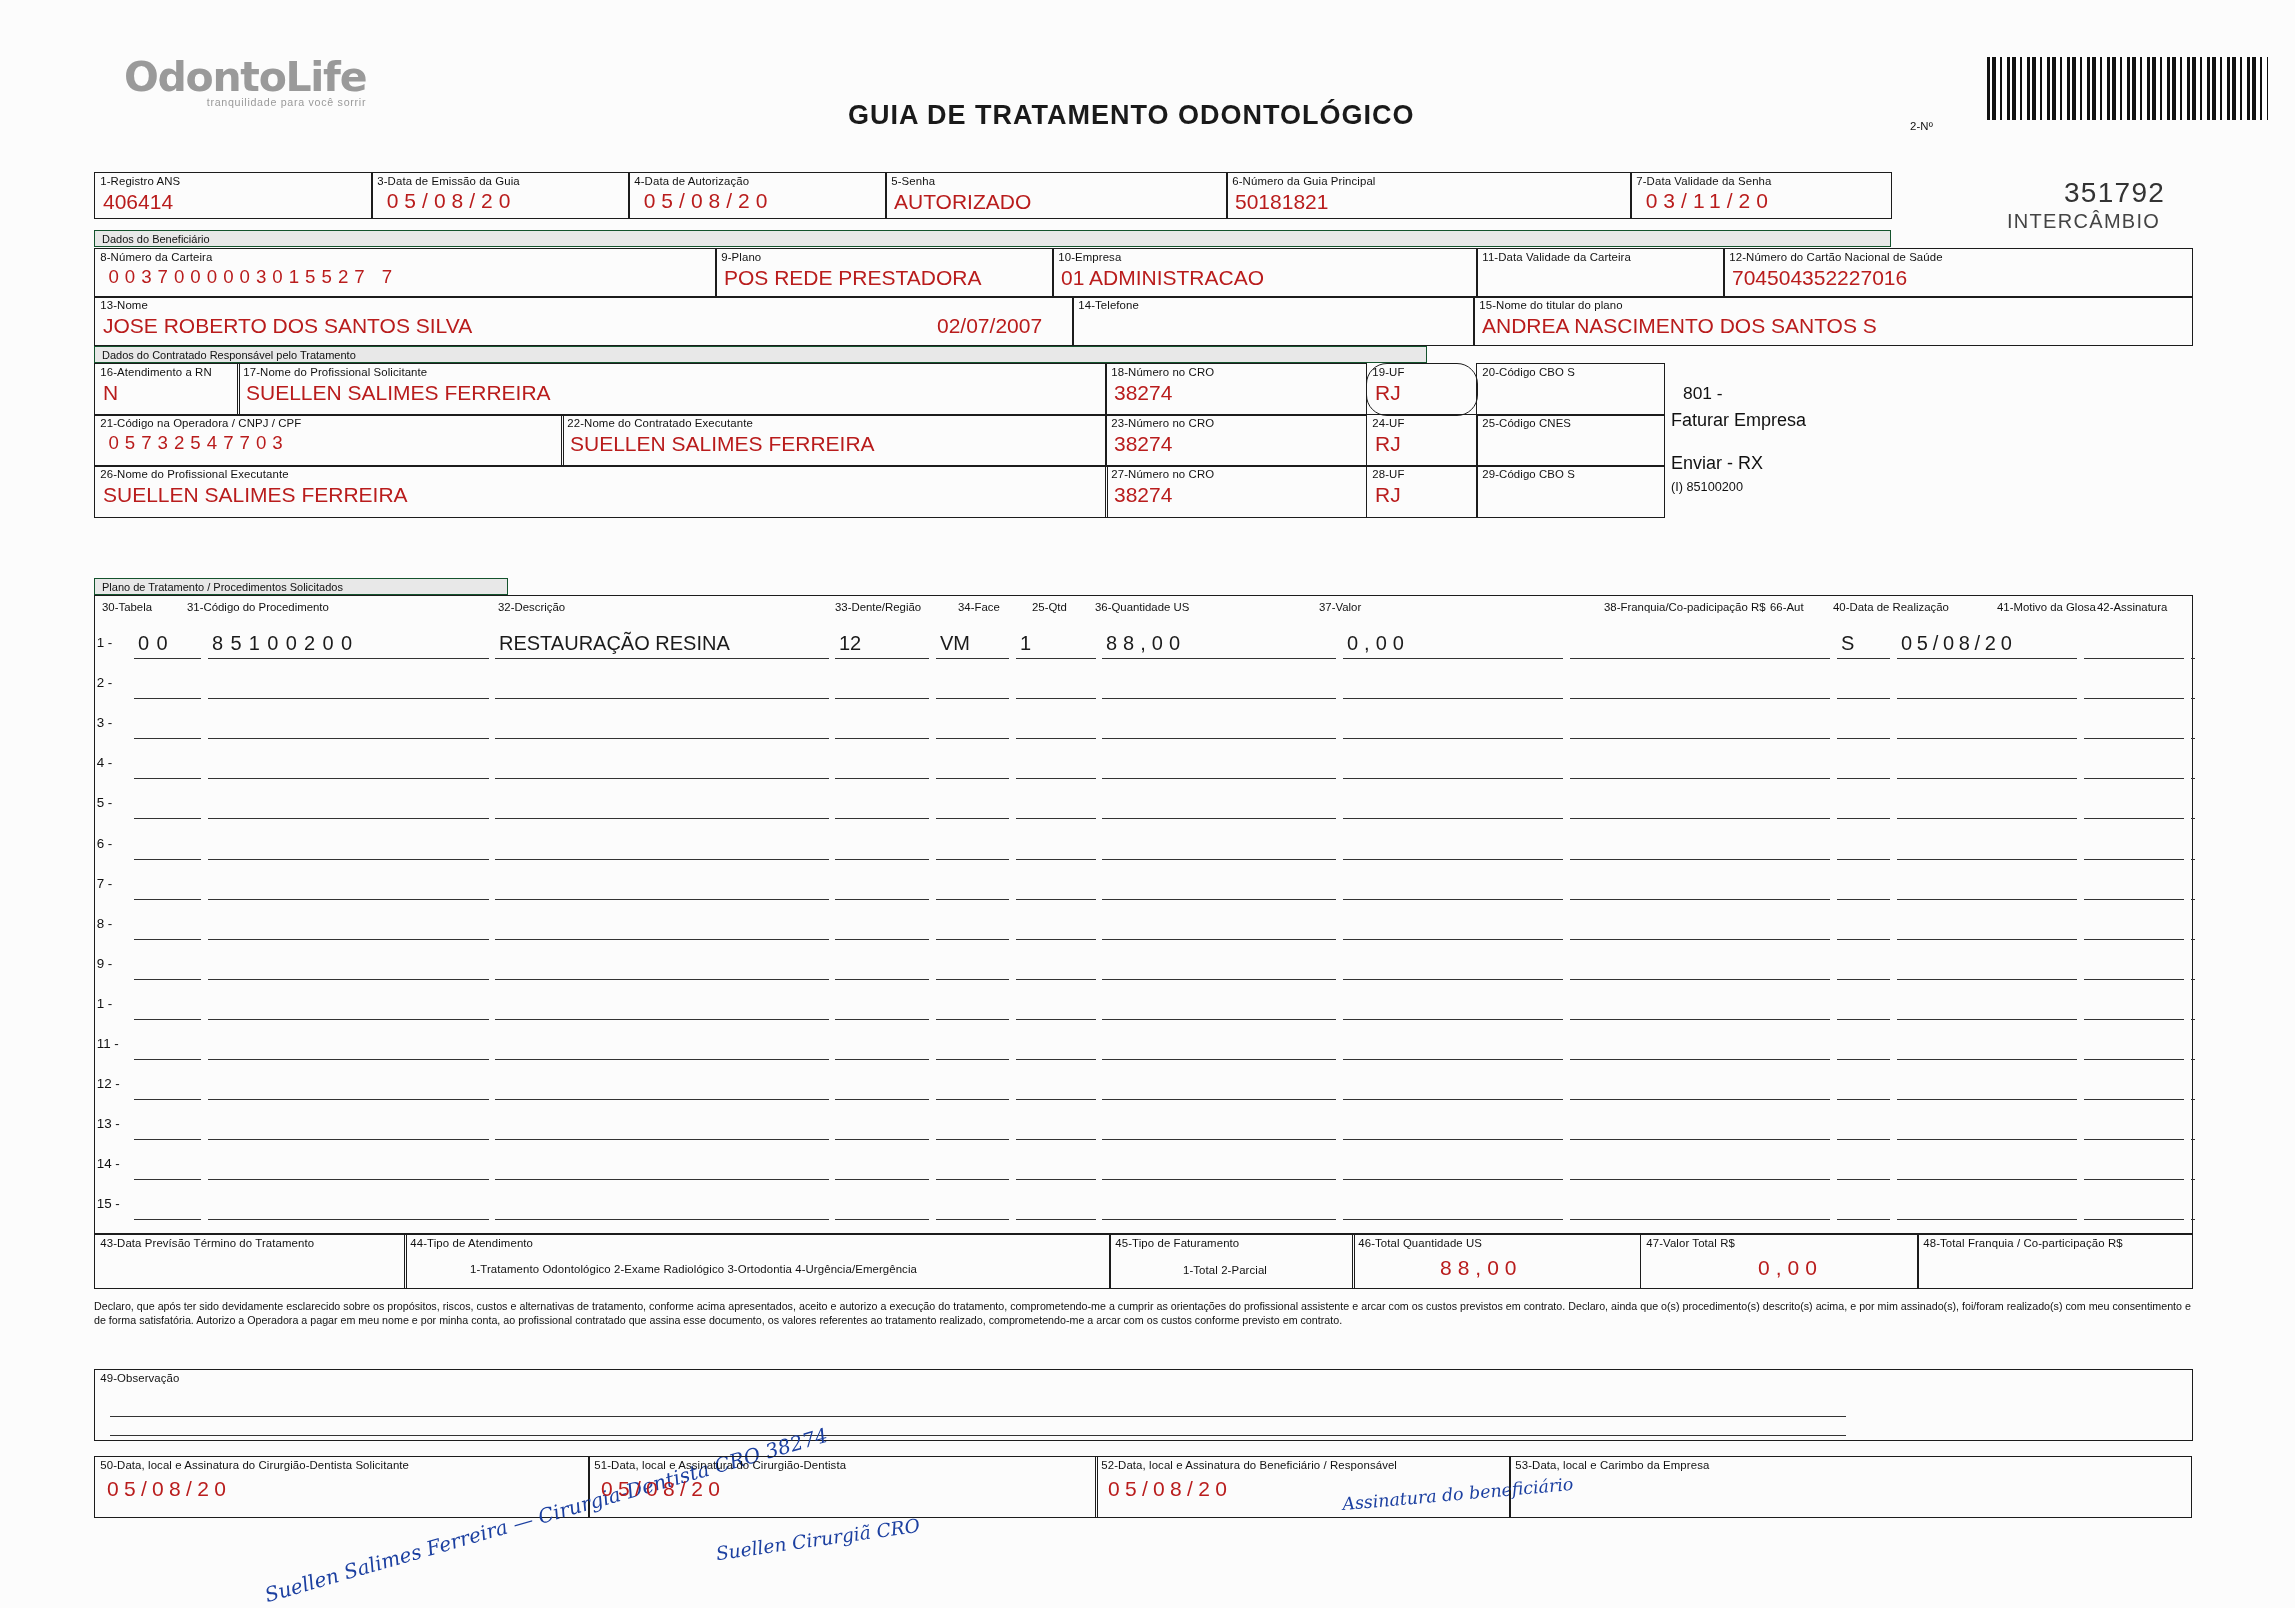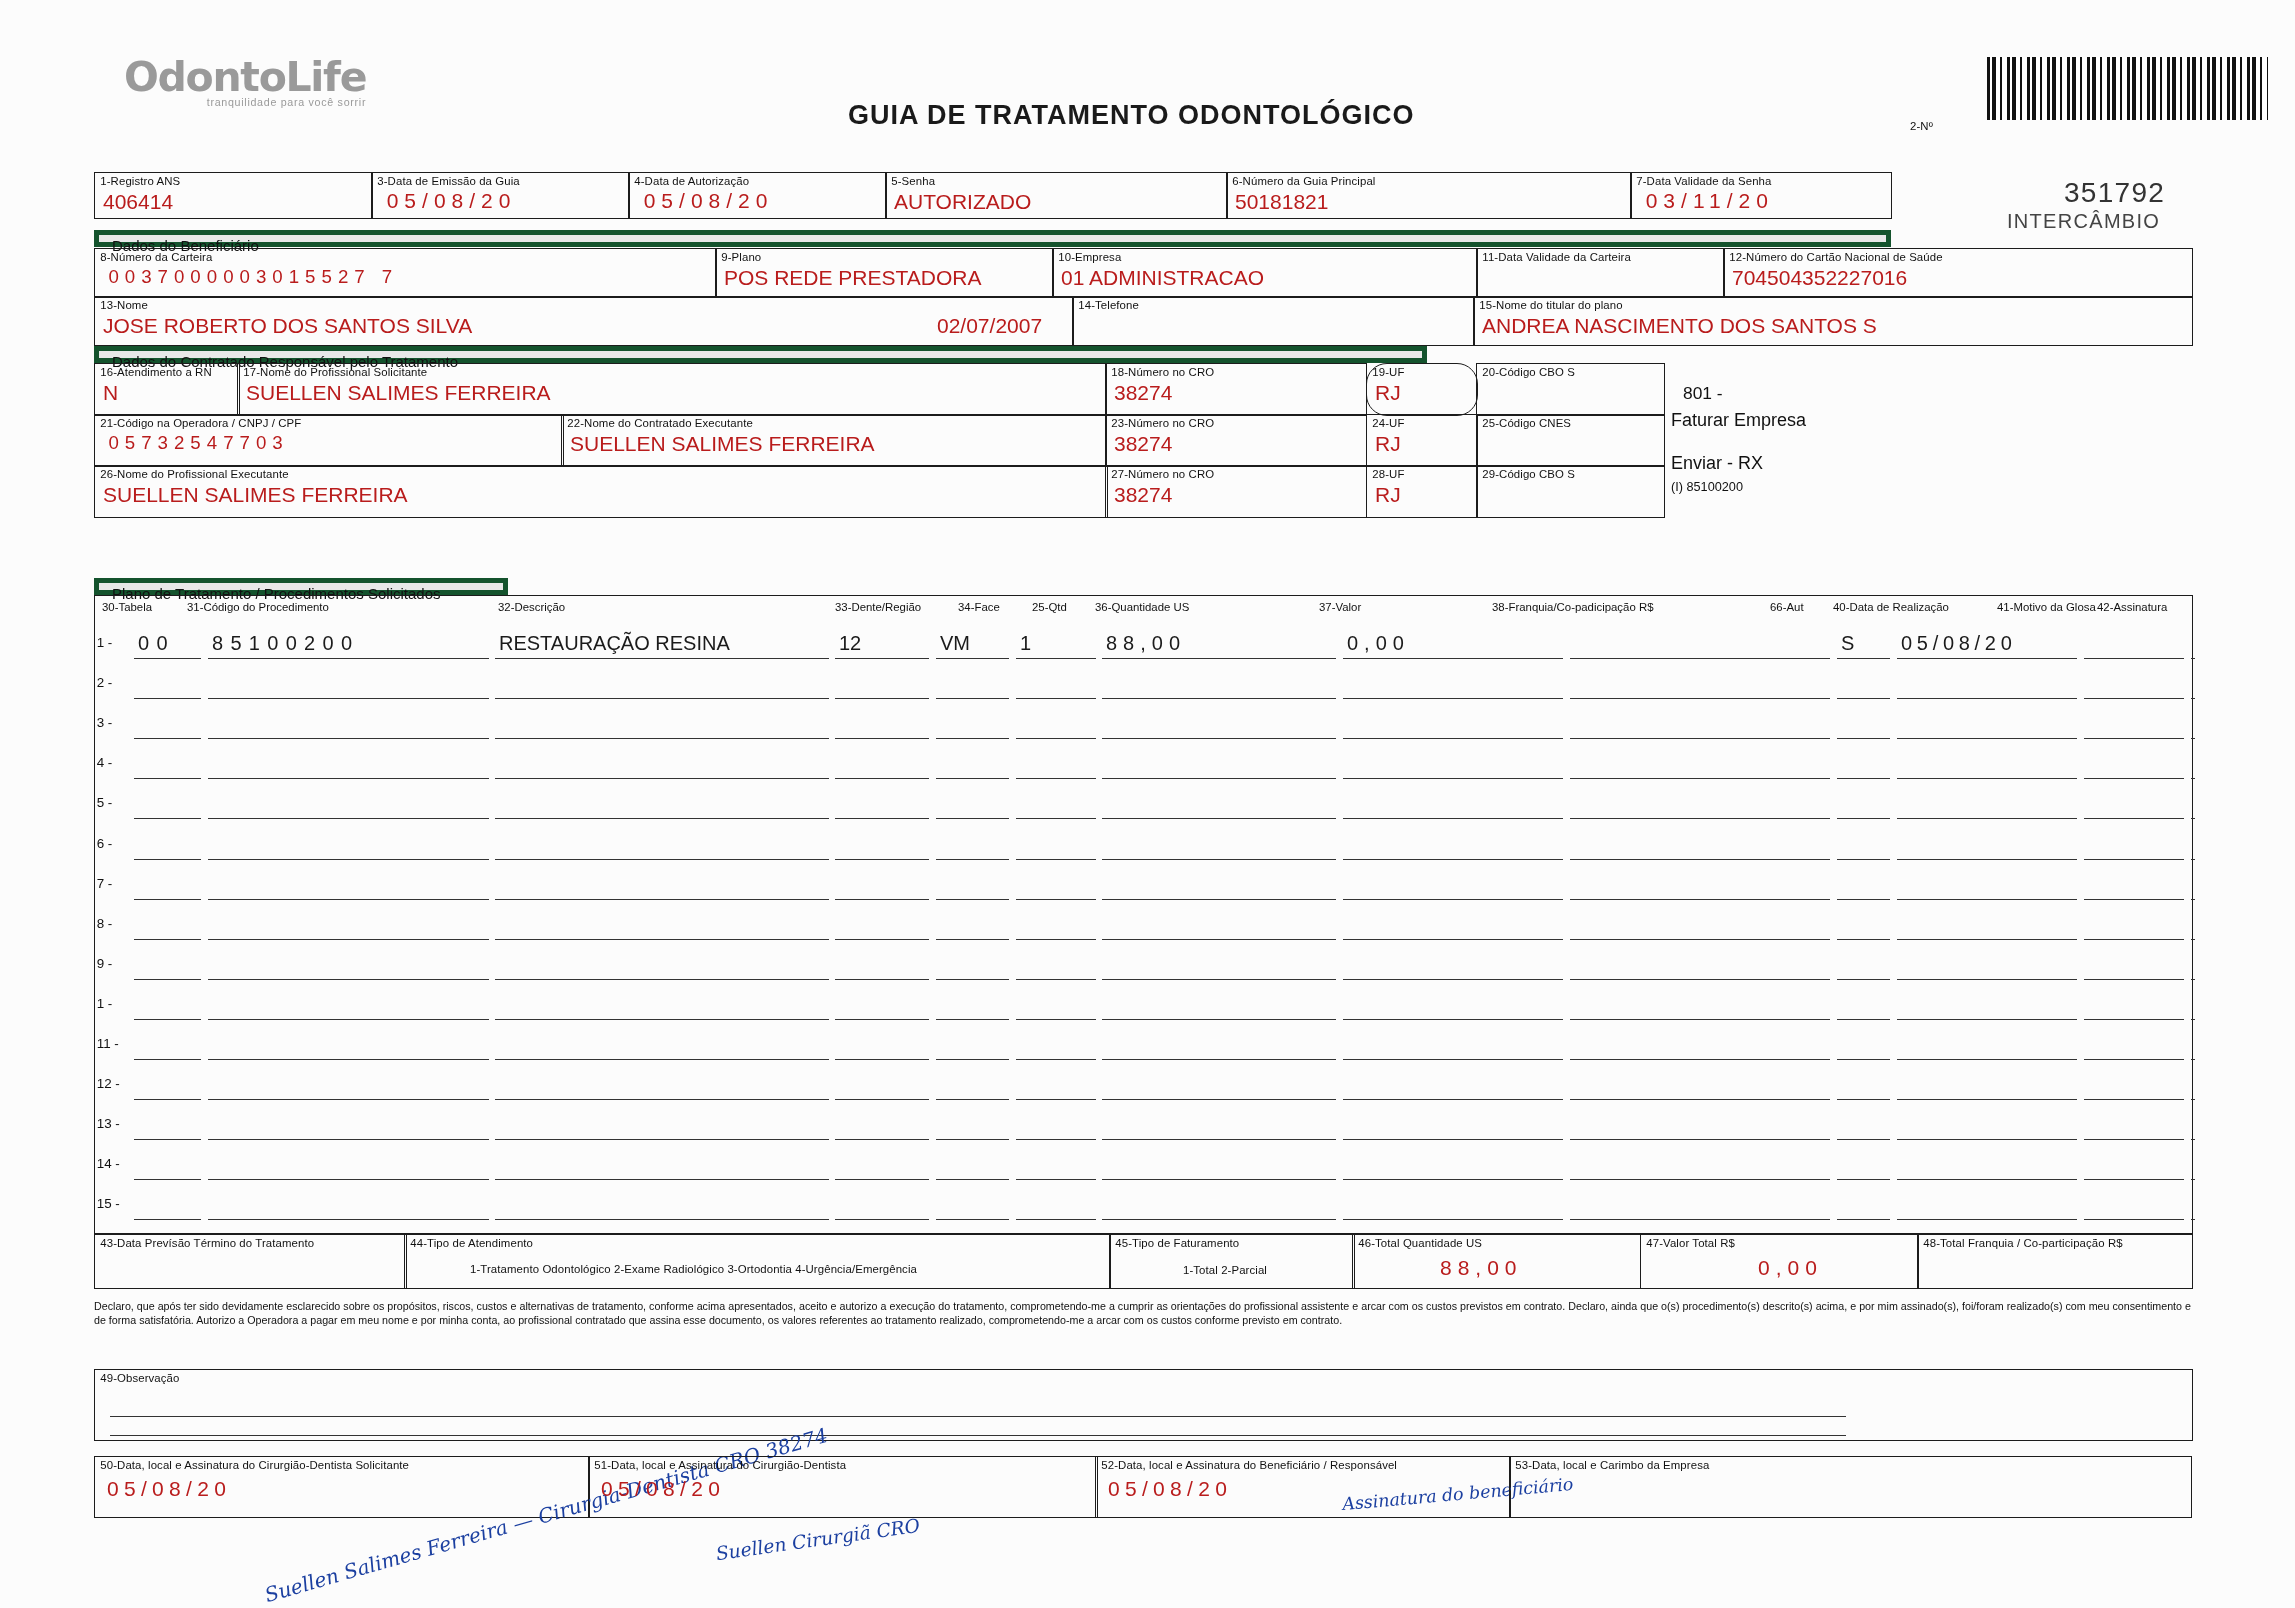--- a/index.html
+++ b/index.html
@@ -4,21 +4,21 @@
 <style>
   html,body{margin:0;padding:0;background:#ffffff;}
   body{font-family:"Liberation Sans",sans-serif;color:#111;}
   #page{position:relative;width:2295px;height:1609px;background:#fcfcfc;}
   .lbl{font-size:11.4px;color:#111;letter-spacing:0.1px;}
   .val{font-size:21px;color:#b91c1c;}
   .box{position:absolute;border:1px solid #1c1c1c;background:transparent;}
   .cellbox{position:absolute;border:1px solid #1c1c1c;}
   .cellbox .lbl{position:absolute;top:2px;left:5.3px;}
   .cellbox .val{position:absolute;top:17.4px;left:8px;}
-  .sechdr{position:absolute;border:5px solid #14532d;background:#e8e8e8;font-size:15px;padding:2px 13px;box-sizing:border-box;}
+  .sechdr{position:absolute;border:1px solid #14532d;background:#e8e8e8;font-size:11px;padding:2px 7px;box-sizing:border-box;}
   .hline{position:absolute;border-bottom:1px solid #333;}
   .title{position:absolute;font-size:27px;font-weight:bold;letter-spacing:1px;color:#1a1a1a;}
   .logo{position:absolute;left:124px;top:53px;}
   .logo .lg1{font-size:41px;font-weight:bold;color:#9a9a9a;letter-spacing:-1.3px;font-family:"DejaVu Sans",sans-serif;}
   .logo .lg2{font-size:10.7px;color:#9a9a9a;letter-spacing:0.7px;text-align:right;margin-top:-5.3px;}
   .barcode{position:absolute;left:1987px;top:57px;width:281px;height:63px;
     background:repeating-linear-gradient(90deg,#111 0 2.7px,#fff 2.7px 5.3px,#111 5.3px 9.4px,#fff 9.4px 12.7px,#111 12.7px 14.7px,#fff 14.7px 20px);}
   .bignum{position:absolute;font-size:28px;color:#333;letter-spacing:1.3px;}
   .proc-row{position:absolute;font-size:11.4px;}
   .handwrite{font-family:"DejaVu Serif",serif;color:#1b3fa0;font-style:italic;}
@@ -181,21 +181,21 @@
   <div class="box" style="left:94px;top:595px;width:2097px;height:637px;"></div>
 
   <div class="proc-row" style="left:102px;top:601px;">30-Tabela</div>
   <div class="proc-row" style="left:187px;top:601px;">31-Código do Procedimento</div>
   <div class="proc-row" style="left:498px;top:601px;">32-Descrição</div>
   <div class="proc-row" style="left:835px;top:601px;">33-Dente/Região</div>
   <div class="proc-row" style="left:958px;top:601px;">34-Face</div>
   <div class="proc-row" style="left:1032px;top:601px;">25-Qtd</div>
   <div class="proc-row" style="left:1095px;top:601px;">36-Quantidade US</div>
   <div class="proc-row" style="left:1319px;top:601px;">37-Valor</div>
-  <div class="proc-row" style="left:1492px;top:601px;">38-Franquia/Co-padicipação R$</div>
+  <div class="proc-row" style="left:1604px;top:601px;">38-Franquia/Co-padicipação R$</div>
   <div class="proc-row" style="left:1770px;top:601px;">66-Aut</div>
   <div class="proc-row" style="left:1833px;top:601px;">40-Data de Realização</div>
   <div class="proc-row" style="left:1997px;top:601px;">41-Motivo da Glosa</div>
   <div class="proc-row" style="left:2097px;top:601px;">42-Assinatura</div>
 
   <div id="rows-host">
       <div style="position: absolute; left: 94px; top: 631px; width: 2097px; height: 40px;">
         <div style="position: absolute; left: 2.7px; top: 4px; font-size: 13.4px;">1 -</div>
         <div style="position: absolute; left: 40px; top: 1.3px; width: 67px; height: 27px; border-bottom: 1px solid rgb(51, 51, 51); font-size: 20px; letter-spacing: 7.3px; color: rgb(27, 27, 27); padding-left: 4px; box-sizing: border-box;">00</div>
         <div style="position: absolute; left: 114px; top: 1.3px; width: 281px; height: 27px; border-bottom: 1px solid rgb(51, 51, 51); font-size: 20px; letter-spacing: 7.3px; color: rgb(27, 27, 27); padding-left: 4px; box-sizing: border-box;">85100200</div>

